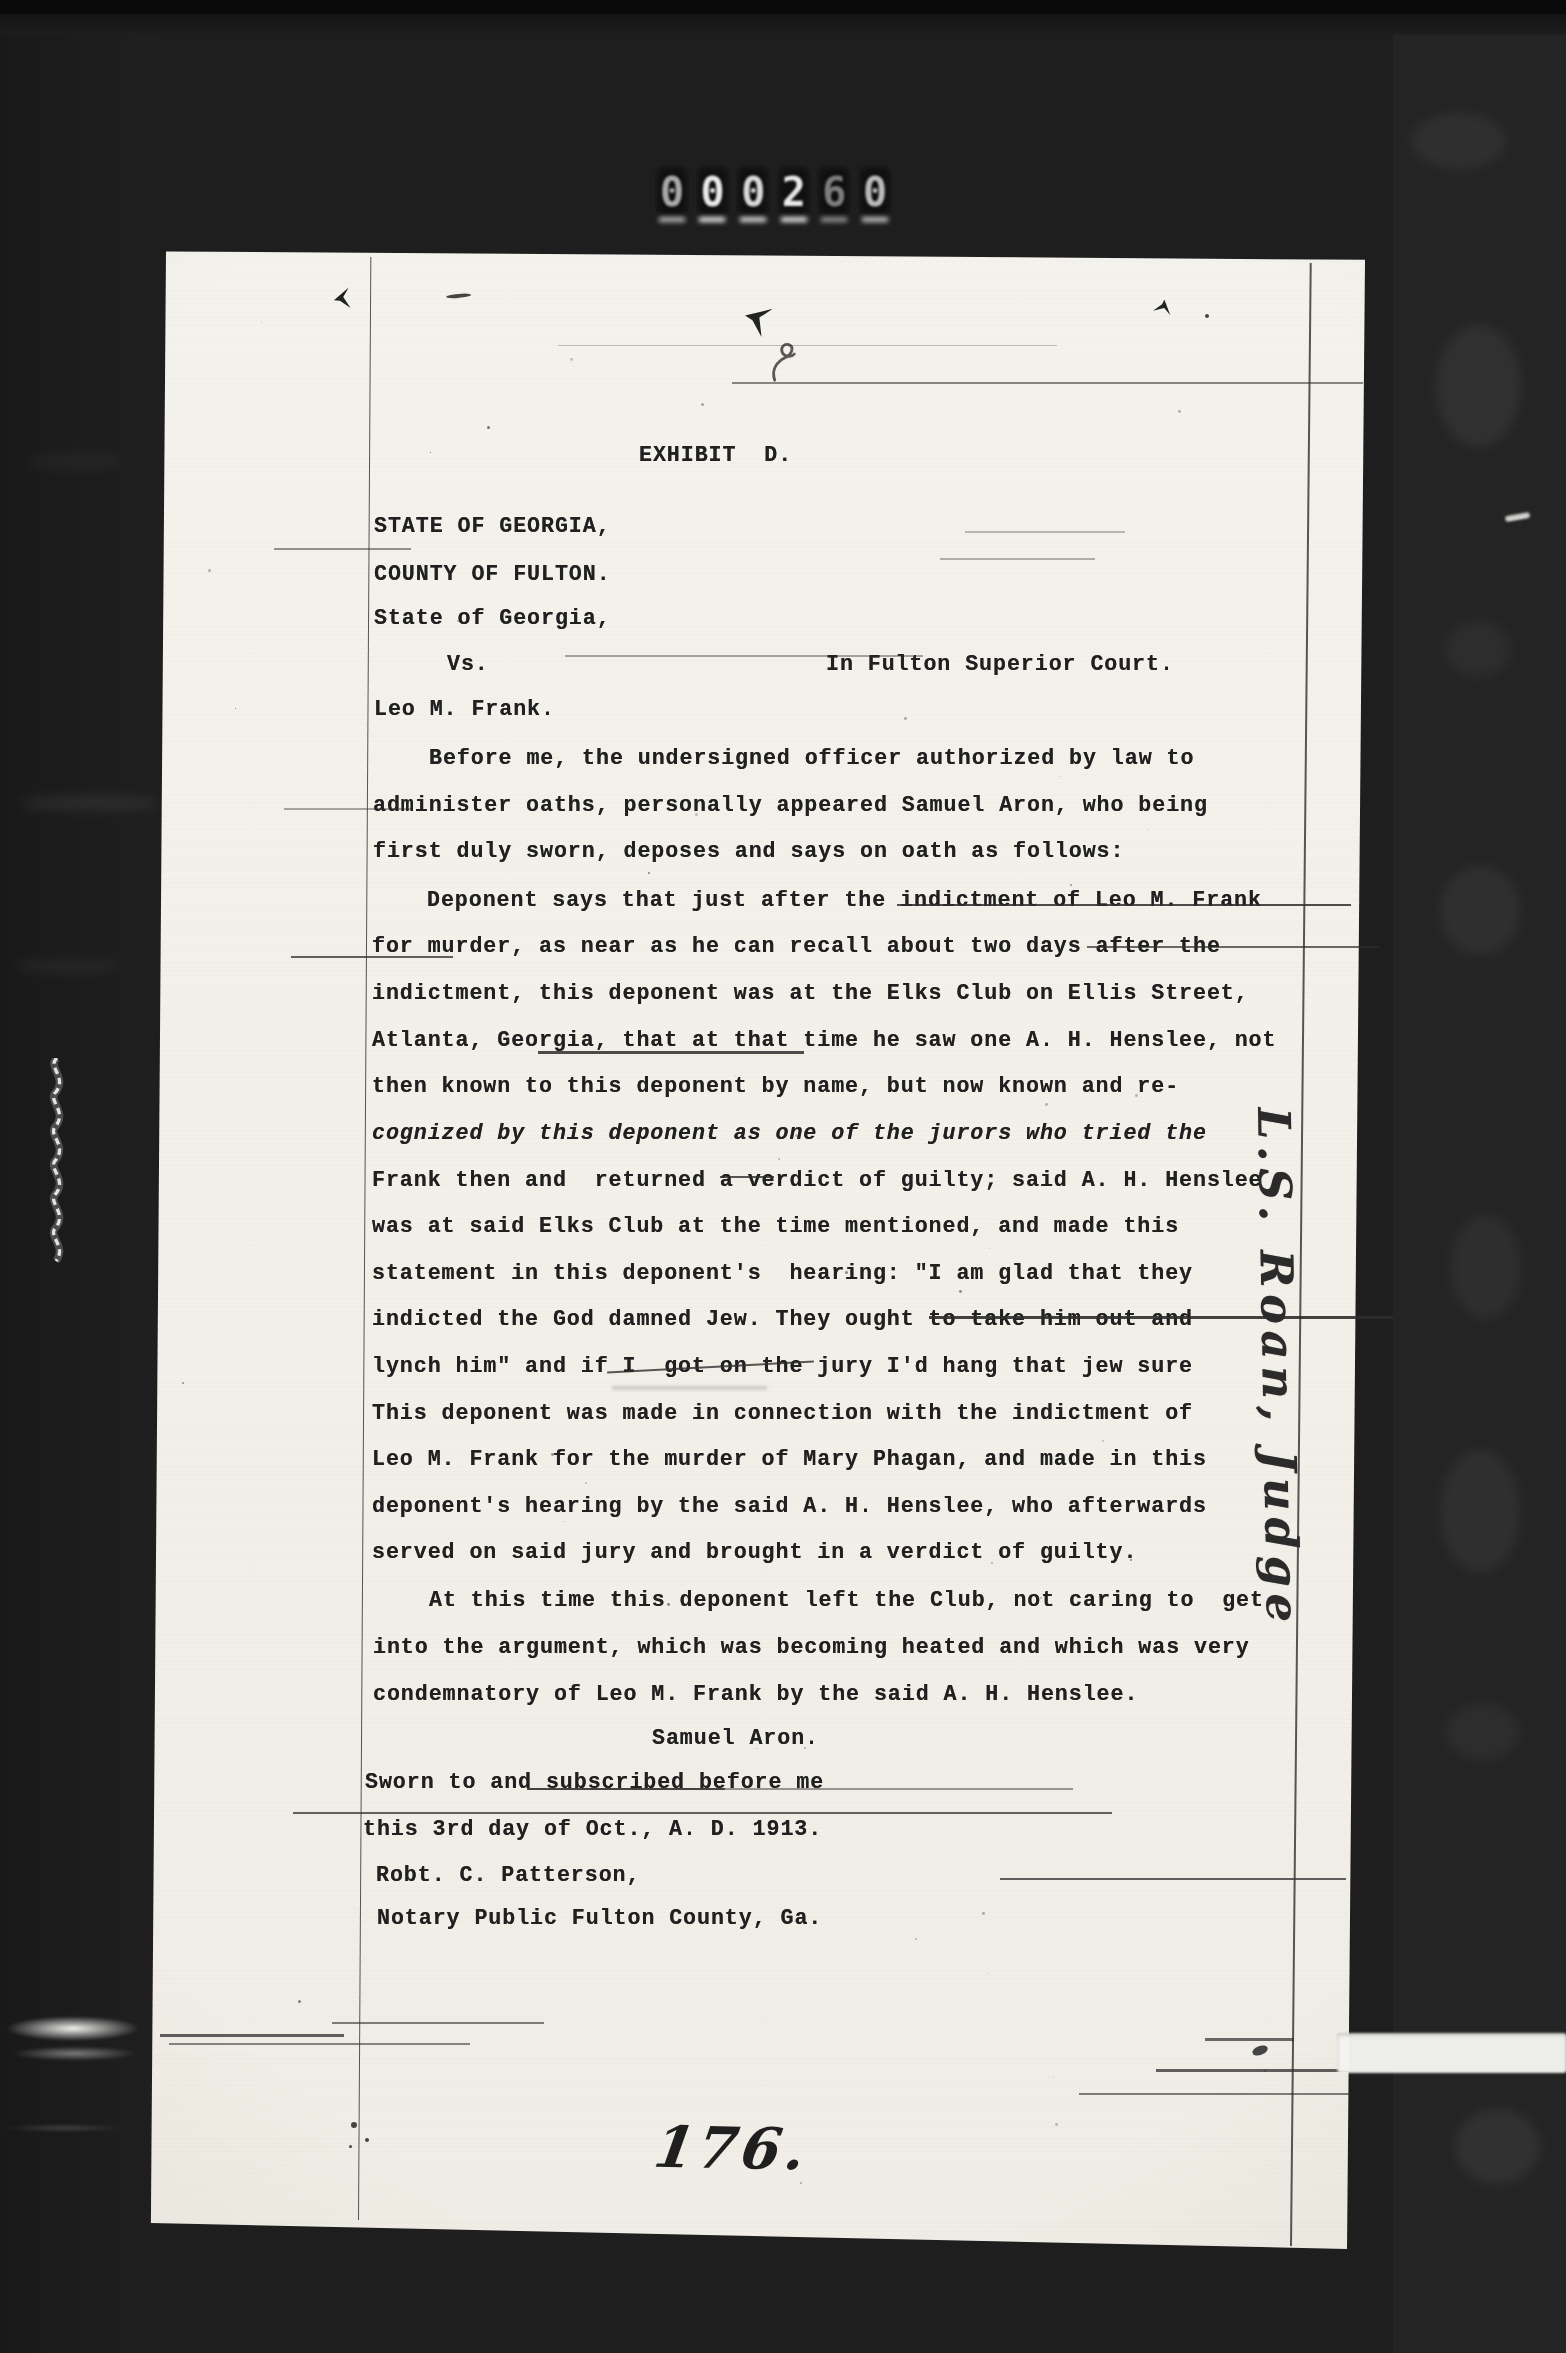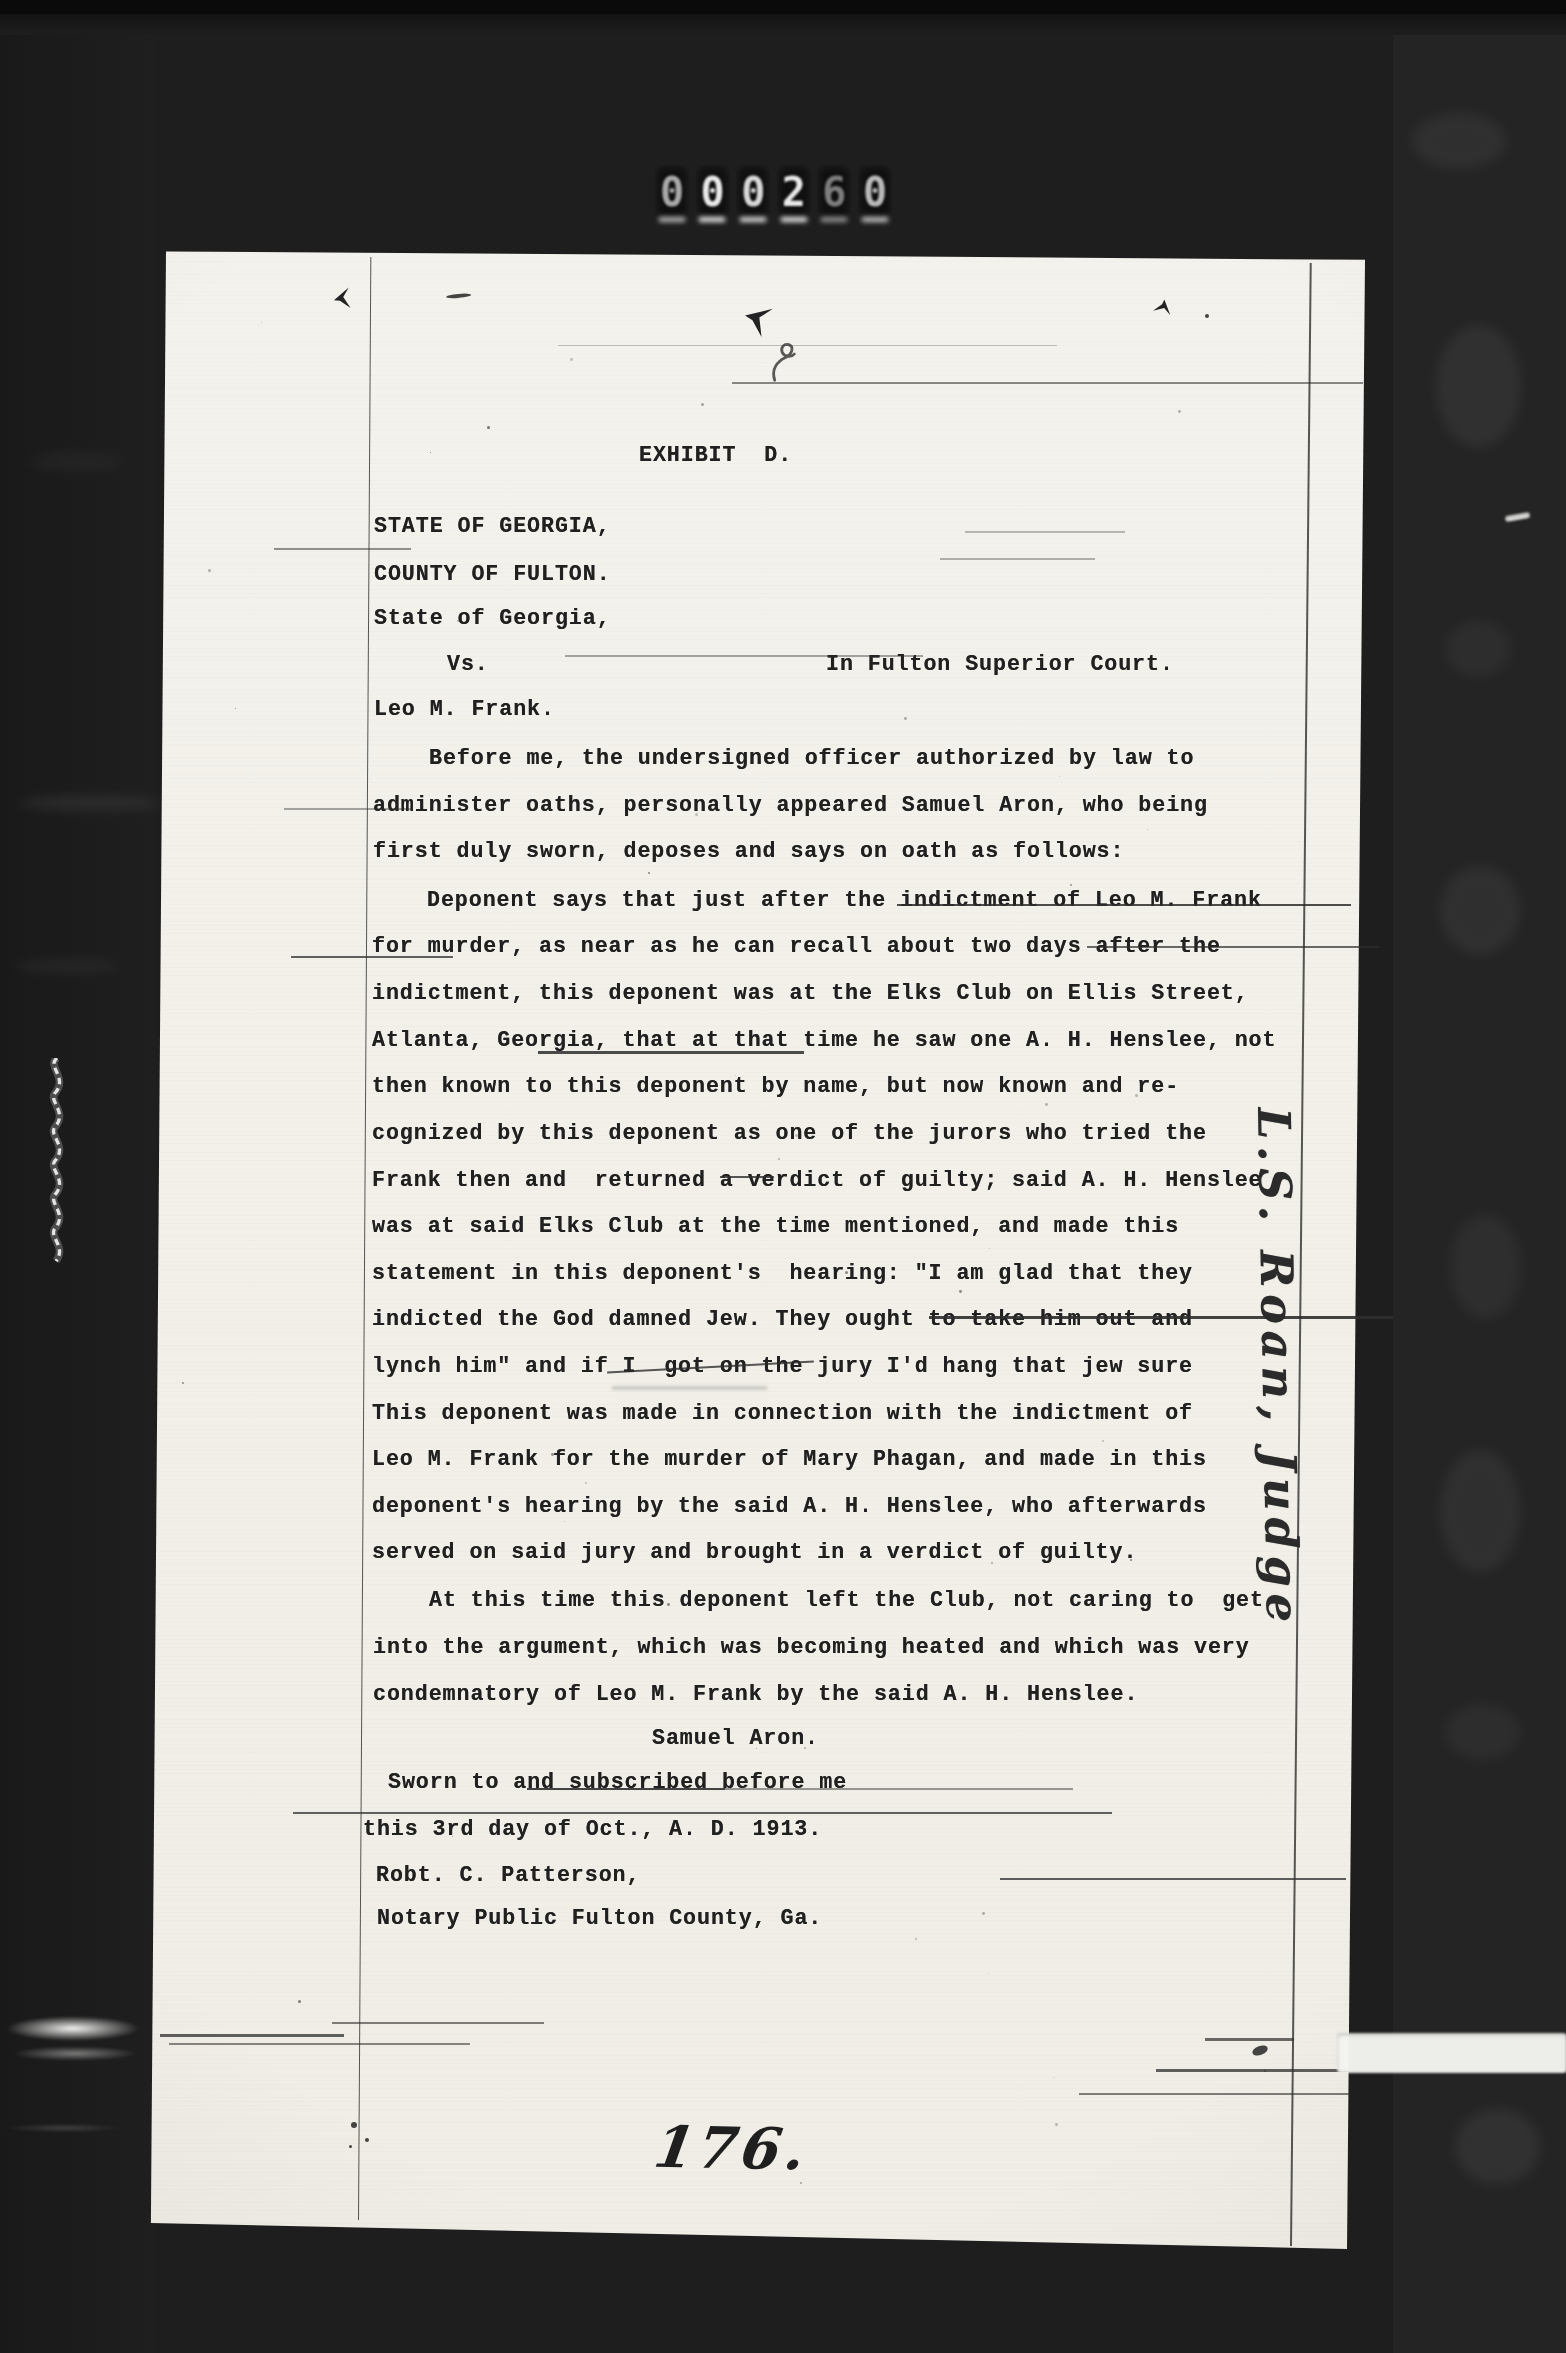--- a/index.html
+++ b/index.html
@@ -100,35 +100,35 @@
       <div class="typed" style="left: 826px; top: 651px;">In Fulton Superior Court.</div>
       <div class="typed" style="left: 374px; top: 696px;">Leo M. Frank.</div>
       <div class="typed" style="left: 429px; top: 745px;">Before me, the undersigned officer authorized by law to</div>
       <div class="typed" style="left: 373px; top: 792px;">administer oaths, personally appeared Samuel Aron, who being</div>
       <div class="typed" style="left: 373px; top: 838px;">first duly sworn, deposes and says on oath as follows:</div>
       <div class="typed" style="left: 427px; top: 887px;">Deponent says that just after the indictment of Leo M. Frank</div>
       <div class="typed" style="left: 372px; top: 933px;">for murder, as near as he can recall about two days after the</div>
       <div class="typed" style="left: 372px; top: 980px;">indictment, this deponent was at the Elks Club on Ellis Street,</div>
       <div class="typed" style="left: 372px; top: 1027px;">Atlanta, Georgia, that at that time he saw one A. H. Henslee, not</div>
       <div class="typed" style="left: 372px; top: 1073px;">then known to this deponent by name, but now known and re-</div>
-      <div class="typed" style="left: 372px; top: 1120px;">cognized by this deponent as one of the jurors who tried the</div>
+      <div class="typed" style="left: 372px; top: 1120px; font-style: italic;">cognized by this deponent as one of the jurors who tried the</div>
       <div class="typed" style="left: 372px; top: 1167px;">Frank then and  returned a verdict of guilty; said A. H. Henslee</div>
       <div class="typed" style="left: 372px; top: 1213px;">was at said Elks Club at the time mentioned, and made this</div>
       <div class="typed" style="left: 372px; top: 1260px;">statement in this deponent's  hearing: "I am glad that they</div>
       <div class="typed" style="left: 372px; top: 1306px;">indicted the God damned Jew. They ought to take him out and</div>
       <div class="typed" style="left: 372px; top: 1353px;">lynch him" and if I  got on the jury I'd hang that jew sure</div>
       <div class="typed" style="left: 372px; top: 1400px;">This deponent was made in connection with the indictment of</div>
       <div class="typed" style="left: 372px; top: 1446px;">Leo M. Frank for the murder of Mary Phagan, and made in this</div>
       <div class="typed" style="left: 372px; top: 1493px;">deponent's hearing by the said A. H. Henslee, who afterwards</div>
       <div class="typed" style="left: 372px; top: 1539px;">served on said jury and brought in a verdict of guilty.</div>
       <div class="typed" style="left: 429px; top: 1587px;">At this time this deponent left the Club, not caring to  get</div>
       <div class="typed" style="left: 373px; top: 1634px;">into the argument, which was becoming heated and which was very</div>
       <div class="typed" style="left: 373px; top: 1681px;">condemnatory of Leo M. Frank by the said A. H. Henslee.</div>
       <div class="typed" style="left: 652px; top: 1725px;">Samuel Aron.</div>
-      <div class="typed" style="left: 365px; top: 1769px; margin-left: 23px;">Sworn to and subscribed before me</div>
+      <div class="typed" style="left: 365px; top: 1769px;">Sworn to and subscribed before me</div>
       <div class="typed" style="left: 363px; top: 1816px;">this 3rd day of Oct., A. D. 1913.</div>
       <div class="typed" style="left: 363px; top: 1862px; margin-left: 13px;">Robt. C. Patterson,</div>
       <div class="typed" style="left: 377px; top: 1905px;">Notary Public Fulton County, Ga.</div>
     </div>
   <div id="strays">
       <div class="stray" style="left: 558px; top: 345px; width: 499px; height: 1.4px; background: rgb(46, 46, 46); opacity: 0.28;"></div>
       <div class="stray" style="left: 732px; top: 382px; width: 631px; height: 1.9px; background: rgb(46, 46, 46); opacity: 0.55;"></div>
       <div class="stray" style="left: 965px; top: 531px; width: 160px; height: 1.9px; background: rgb(46, 46, 46); opacity: 0.3;"></div>
       <div class="stray" style="left: 274px; top: 548px; width: 137px; height: 1.9px; background: rgb(46, 46, 46); opacity: 0.5;"></div>
       <div class="stray" style="left: 940px; top: 558px; width: 155px; height: 1.9px; background: rgb(46, 46, 46); opacity: 0.35;"></div>

